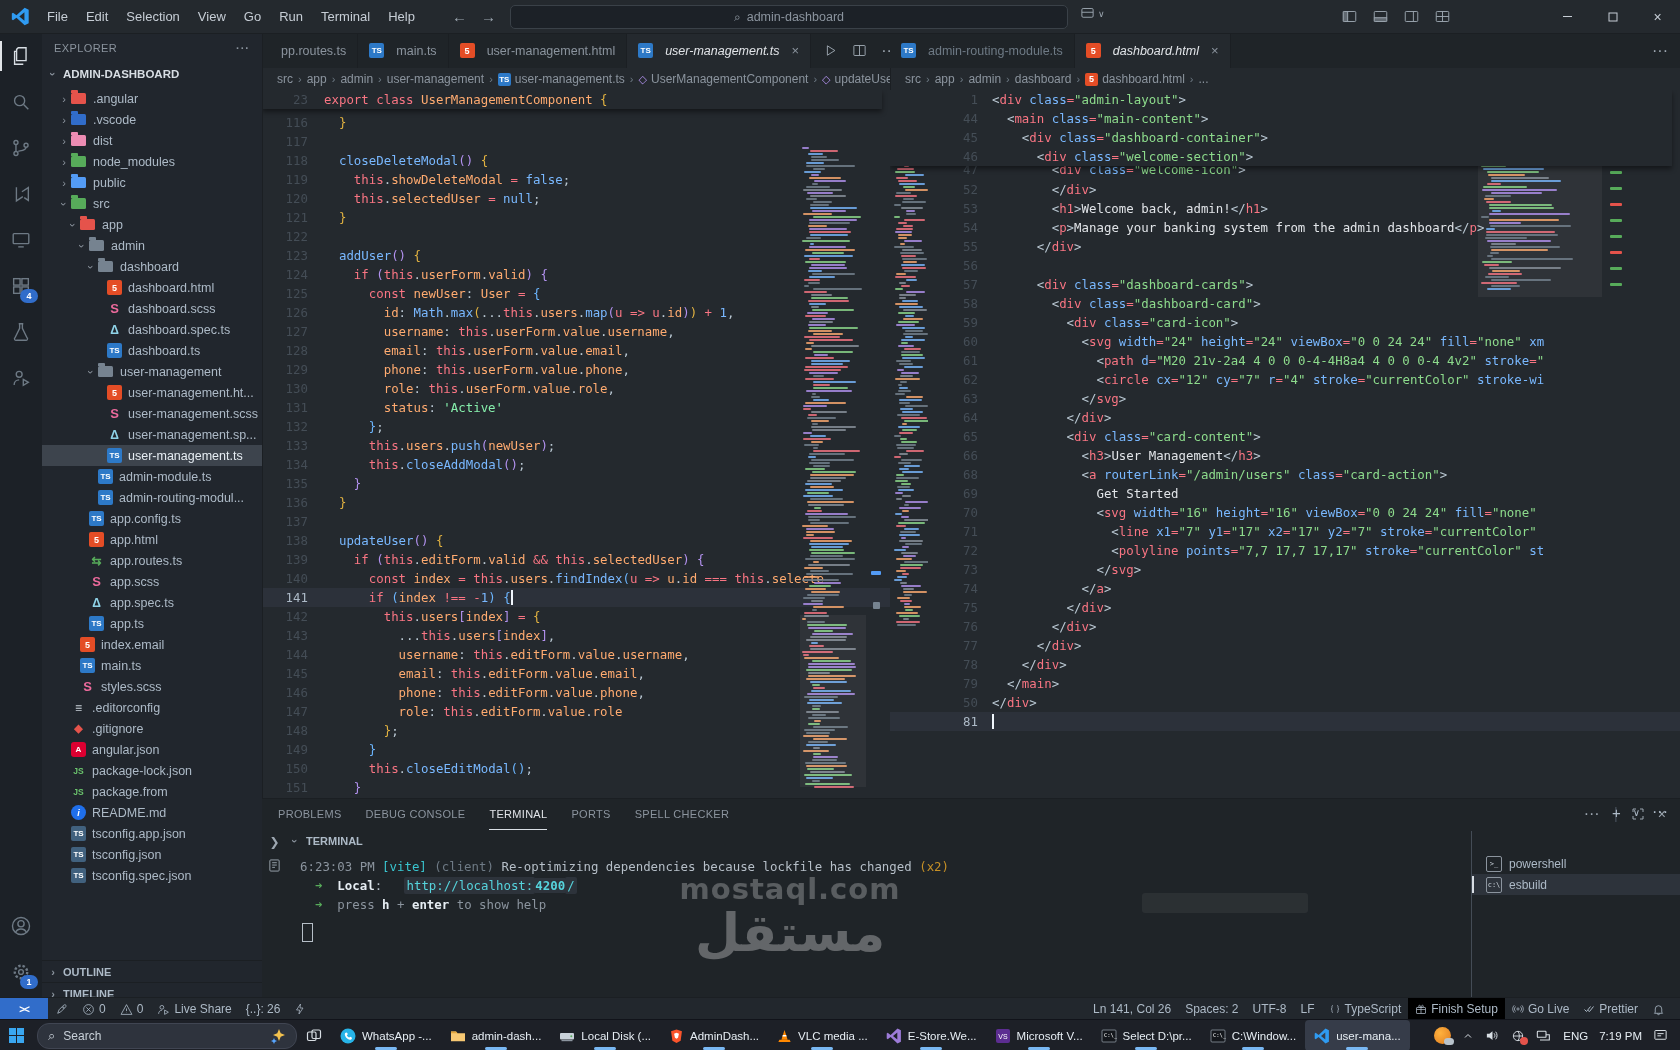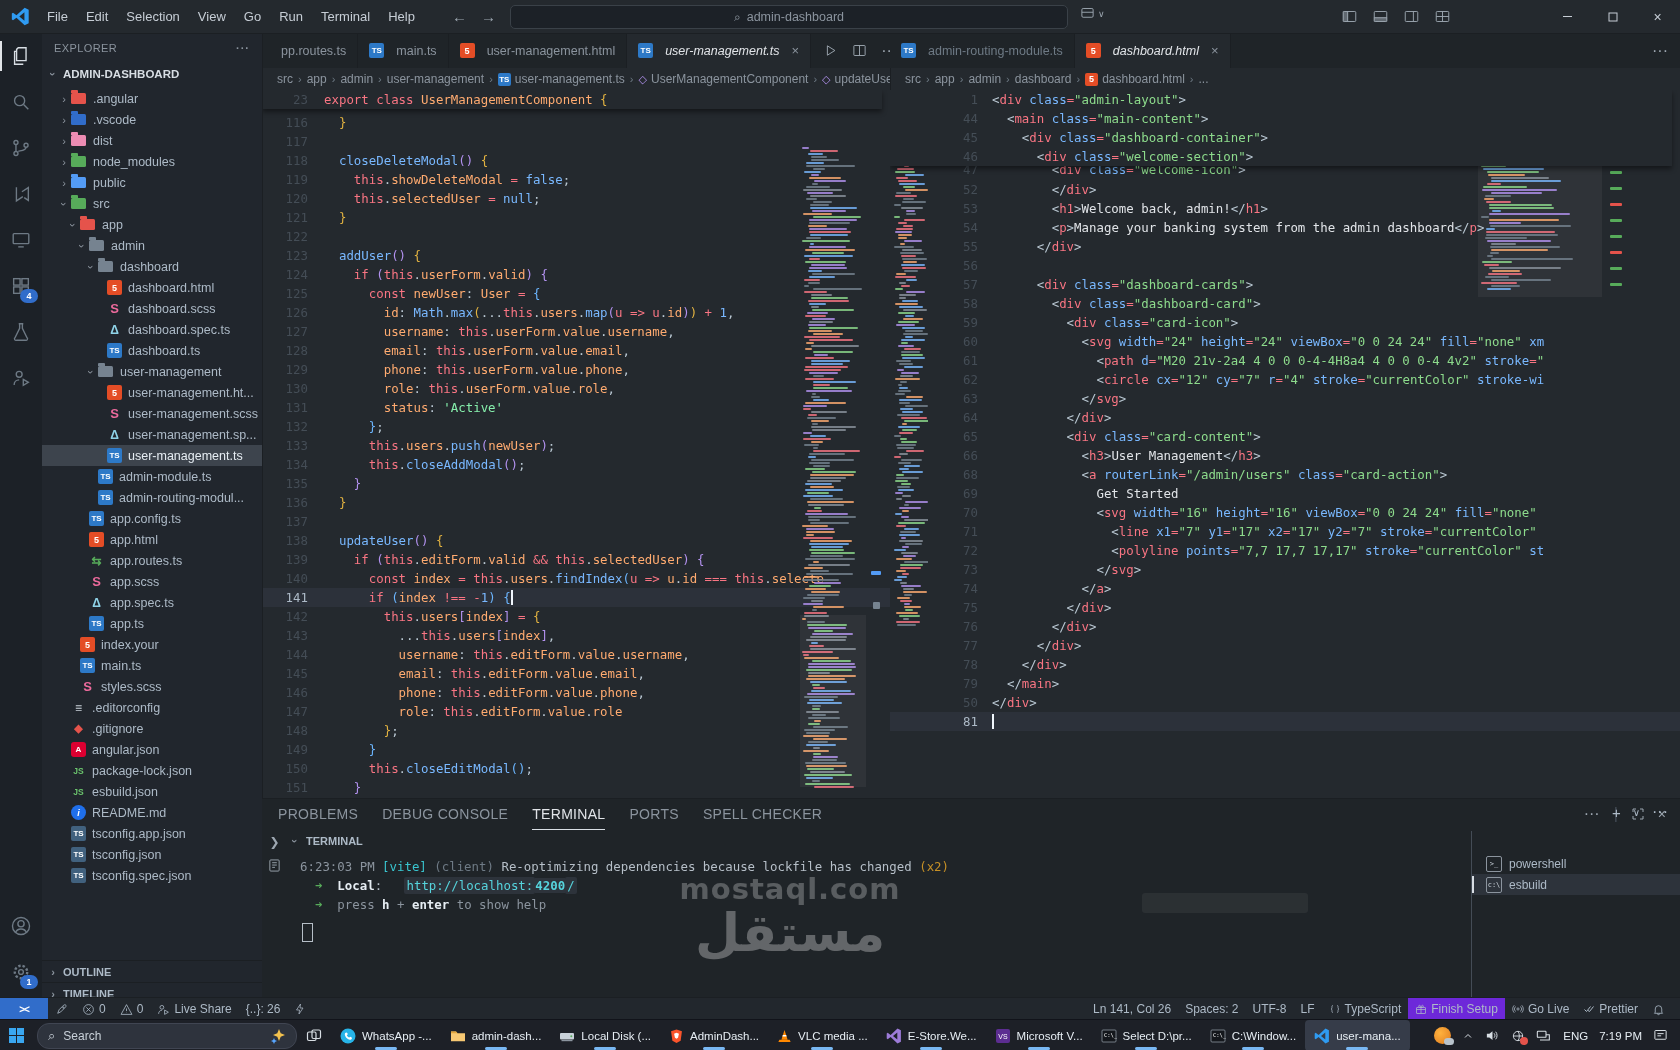--- a/index.html
+++ b/index.html
@@ -91,21 +91,21 @@
   #strip-right{position:absolute;left:2px;width:36px;top:57px;height:500px;overflow:hidden}
   #mm-right{right:78px;width:124px}
   .mml{height:2px;margin-bottom:1px;border-radius:1px;opacity:.8}
   .mm-slider{position:absolute;left:0;right:0;background:rgba(255,255,255,.05)}
   .ruler{position:absolute;top:57px;bottom:0;width:22px}
   #ruler-left{left:604px}
   #ruler-right{right:0;width:78px}
   .rmark{position:absolute;border-radius:1px}
   
   #panel{position:absolute;left:262px;top:798px;right:0;height:199px;background:#1f2428;border-top:1px solid #1b1f23;z-index:15}
-  #panel-tabs{height:30px;display:flex;align-items:center;padding-left:16px;gap:24px;font-size:14px;color:#8b949e}
+  #panel-tabs{height:30px;display:flex;align-items:center;padding-left:16px;gap:24px;font-size:11px;color:#8b949e}
   .ptab{height:30px;line-height:30px;letter-spacing:.3px}
   .ptab.active{color:#e1e4e8;border-bottom:1px solid #d8dee4}
   #panel-actions{position:absolute;right:14px;top:0;height:30px;display:flex;align-items:center;gap:14px;color:#9da7b1}
   #term-section{position:absolute;left:26px;top:36px;display:flex;align-items:center;gap:4px;font-size:11px;font-weight:bold;color:#adbac7}
   #term-rail{position:absolute;left:6px;top:36px;color:#9da7b1;font-size:12px;display:flex;flex-direction:column;gap:10px;align-items:center}
   #term-out{position:absolute;left:38px;top:58px;right:220px;font-family:"DejaVu Sans Mono",monospace;font-size:12.4px;line-height:19px;white-space:pre}
   .tm-dim{color:#8b949e}.tm-dim2{color:#6e7a85}.tm-fg{color:#b6bfc8}.tm-cyan{color:#39c5cf}
   .tm-yel{color:#c69026}.tm-grn{color:#57ab5a}.tm-wb{color:#e6edf3;font-weight:bold}
   .tm-url{color:#56d4dd;background:#2d333b;border-radius:2px;padding:1px 2px}.tm-urlb{color:#56d4dd;background:#2d333b;font-weight:bold}
   #term-cursor{position:absolute;left:40px;top:124px;width:9px;height:17px;border:1px solid #b6bfc8}
@@ -113,21 +113,21 @@
   #term-list-actions{position:absolute;right:12px;top:4px;display:flex;gap:12px;color:#adbac7;align-items:center}
   .term-item{height:21px;display:flex;align-items:center;gap:7px;padding-left:14px;font-size:12px;color:#adbac7;position:relative}
   .term-item.selected{background:#2d333b}
   .term-item.selected::before{content:'';position:absolute;left:0;top:2px;bottom:2px;width:2px;background:#d8dee4}
   .term-ico{width:14px;height:14px;border:1px solid #8b949e;border-radius:2px;font-size:7px;display:flex;align-items:center;justify-content:center;color:#c9d1d9;font-family:"DejaVu Sans Mono",monospace}
   
   #statusbar{position:absolute;left:0;top:997px;width:1680px;height:22px;background:#22272d;border-top:1px solid #1b1f23;
     display:flex;align-items:center;font-size:12px;color:#adbac7;z-index:40}
   .sb-item{display:flex;align-items:center;gap:4px;padding:0 7px;height:22px;white-space:nowrap}
   #sb-remote{background:#316dca;color:#fff;width:34px;justify-content:center;font-weight:bold;font-size:10px;letter-spacing:-1px}
-  .sb-boxed{background:#6d28d9}
+  .sb-boxed{background:#000000}
   #sb-right{margin-left:auto;display:flex;align-items:center;padding-right:8px}
   
   #taskbar{position:absolute;left:0;top:1019px;width:1680px;height:31px;background:#1d2027;border-top:1px solid #11131a;
     display:flex;align-items:center;z-index:50;color:#e6edf3}
   .tb-icon-btn{height:31px;display:flex;align-items:center;justify-content:center;padding:0 9px}
   #tb-search{width:238px;height:24px;margin-left:4px;background:#2e333d;border:1px solid #404552;border-radius:12px;
     display:flex;align-items:center;gap:8px;padding:0 10px;font-size:12px;color:#c9d1d9}
   #tb-search .spark{margin-left:auto}
   .tb-app{height:31px;display:flex;align-items:center;gap:6px;padding:0 9px;font-size:11.5px;position:relative;max-width:112px;white-space:nowrap}
   .tb-app::after{content:'';position:absolute;bottom:1px;left:50%;margin-left:-11px;width:22px;height:3px;border-radius:2px;background:#79b8f3}
@@ -429,21 +429,21 @@
         <span>app.spec.ts</span>
       </div>
       <div class="tree-row" style="padding-left: 33px;">
         <span class="chev"></span>
         <span class="fi fi-ts">TS</span>
         <span>app.ts</span>
       </div>
       <div class="tree-row" style="padding-left: 24px;">
         <span class="chev"></span>
         <span class="fi fi-html">5</span>
-        <span>index.your</span>
+        <span>index.email</span>
       </div>
       <div class="tree-row" style="padding-left: 24px;">
         <span class="chev"></span>
         <span class="fi fi-ts">TS</span>
         <span>main.ts</span>
       </div>
       <div class="tree-row" style="padding-left: 24px;">
         <span class="chev"></span>
         <span class="fi fi-scss">S</span>
         <span>styles.scss</span>
@@ -464,21 +464,21 @@
         <span>angular.json</span>
       </div>
       <div class="tree-row" style="padding-left: 15px;">
         <span class="chev"></span>
         <span class="fi fi-npm">JS</span>
         <span>package-lock.json</span>
       </div>
       <div class="tree-row" style="padding-left: 15px;">
         <span class="chev"></span>
         <span class="fi fi-npm">JS</span>
-        <span>esbuild.json</span>
+        <span>package.from</span>
       </div>
       <div class="tree-row" style="padding-left: 15px;">
         <span class="chev"></span>
         <span class="fi fi-readme">i</span>
         <span>README.md</span>
       </div>
       <div class="tree-row" style="padding-left: 15px;">
         <span class="chev"></span>
         <span class="fi fi-tsconfig">TS</span>
         <span>tsconfig.app.json</span>

